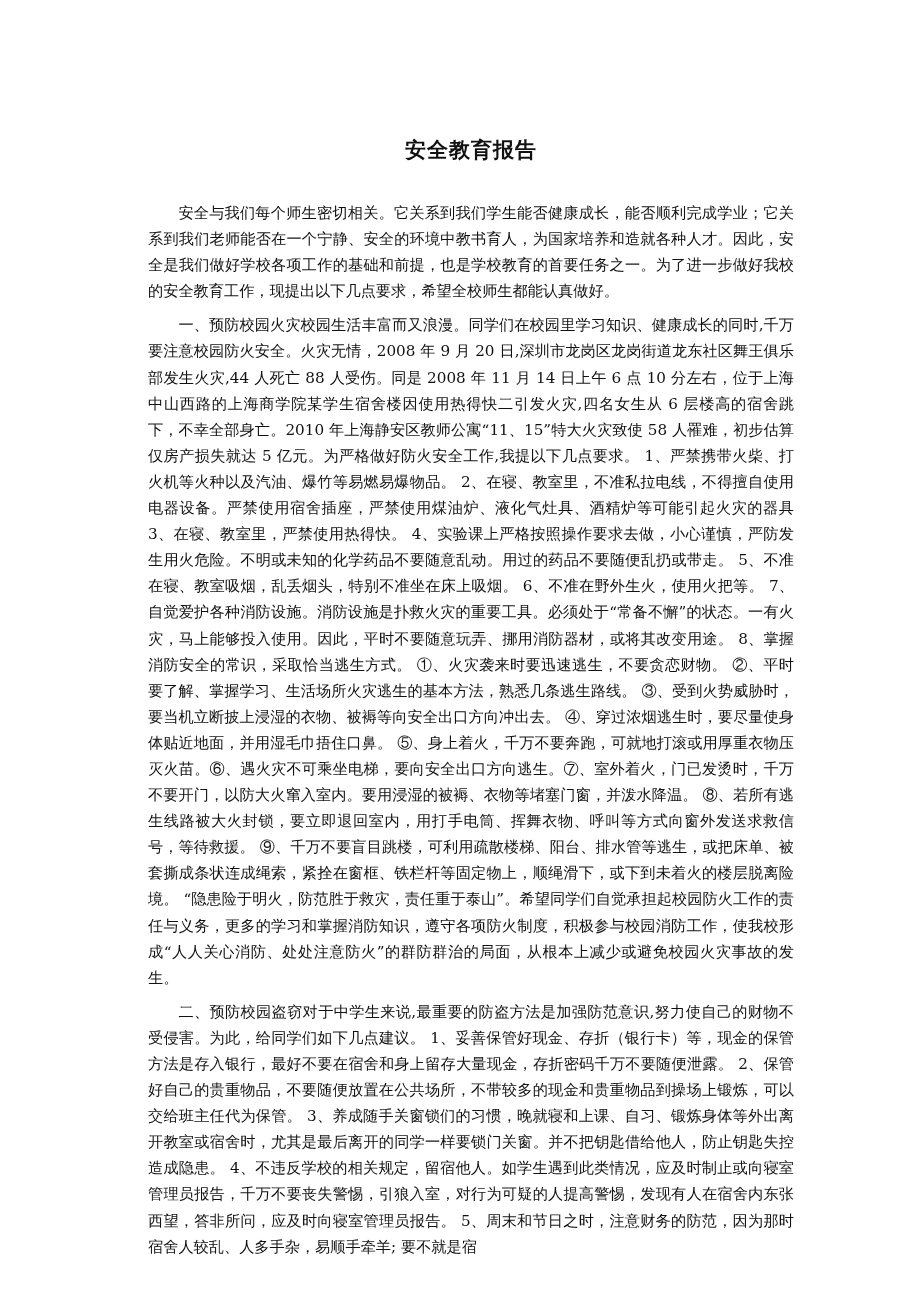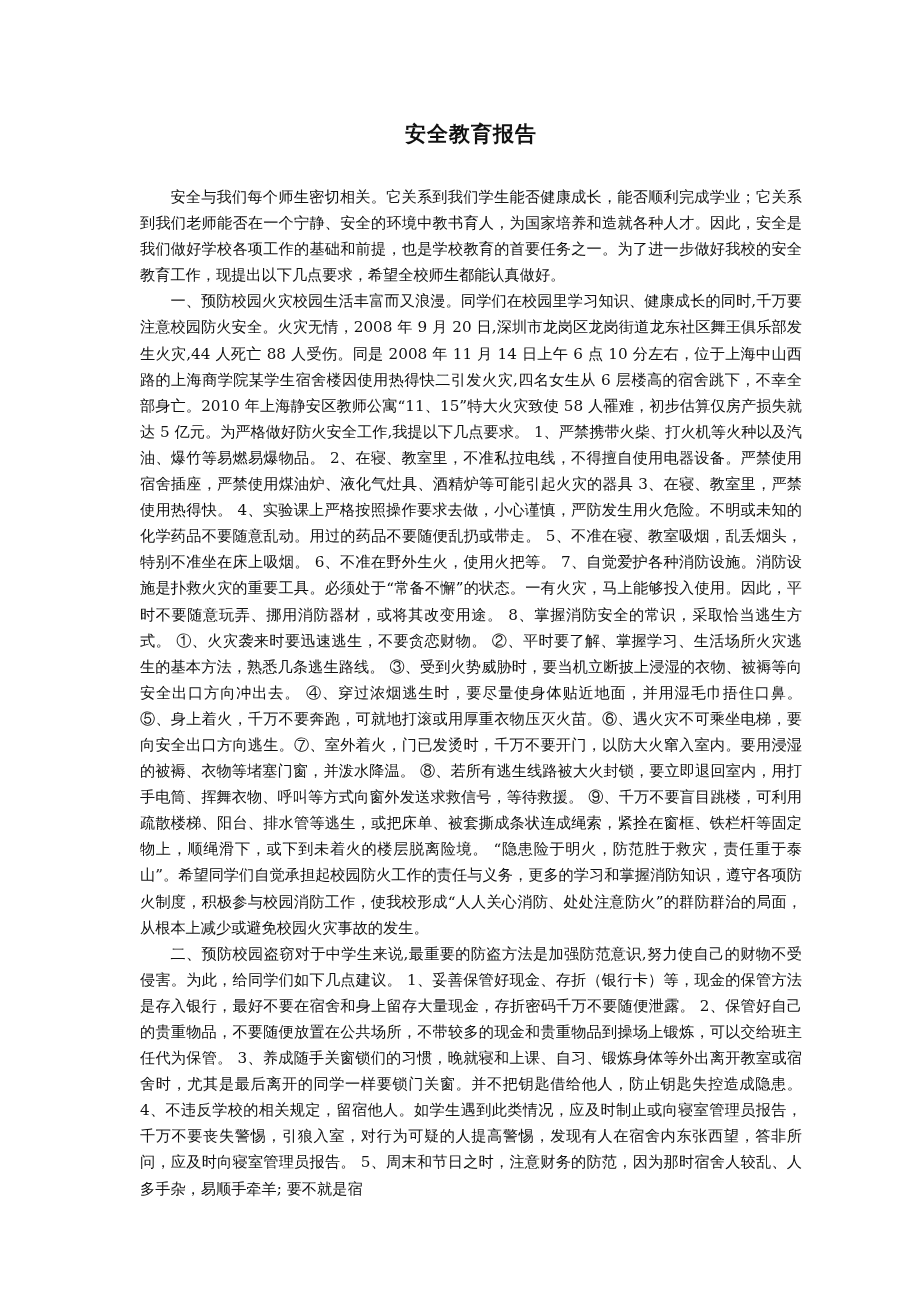--- a/index.html
+++ b/index.html
@@ -1,21 +1,21 @@
 <!DOCTYPE html>
 <html><head>
 <meta charset="utf-8">
 <style>
   html, body { margin: 0; padding: 0; background: #ffffff; }
   body { width: 920px; height: 1302px; position: relative; overflow: hidden;
          font-family: "DejaVu Serif", "Liberation Serif", serif; color: #111; }
-  .page { position: absolute; left: 140px; top: 118px; width: 662px; }
+  .page { position: absolute; left: 140px; top: 134px; width: 662px; }
   .title { text-align: center; font-family: "DejaVu Sans", sans-serif; font-weight: bold;
            font-size: 21px; letter-spacing: 1px; margin: 0 0 34px 0; height: 32px; line-height: 32px; }
-  .para { font-size: 15.2px; line-height: 26.1px; text-indent: 2em; margin: 0;
+  .para { font-size: 15.2px; line-height: 26.1px; text-indent: 2em; margin: 8px;
           text-align: justify; text-justify: inter-character; word-break: break-all; }
 </style>
 </head>
 <body>
 
 <div class="page">
   <h1 class="title">安全教育报告</h1>
   <p class="para">安全与我们每个师生密切相关。它关系到我们学生能否健康成长，能否顺利完成学业；它关系到我们老师能否在一个宁静、安全的环境中教书育人，为国家培养和造就各种人才。因此，安全是我们做好学校各项工作的基础和前提，也是学校教育的首要任务之一。为了进一步做好我校的安全教育工作，现提出以下几点要求，希望全校师生都能认真做好。</p>
   <p class="para">一、预防校园火灾校园生活丰富而又浪漫。同学们在校园里学习知识、健康成长的同时,千万要注意校园防火安全。火灾无情，2008 年 9 月 20 日,深圳市龙岗区龙岗街道龙东社区舞王俱乐部发生火灾,44 人死亡 88 人受伤。同是 2008 年 11 月 14 日上午 6 点 10 分左右，位于上海中山西路的上海商学院某学生宿舍楼因使用热得快二引发火灾,四名女生从 6 层楼高的宿舍跳下，不幸全部身亡。2010 年上海静安区教师公寓“11、15”特大火灾致使 58 人罹难，初步估算仅房产损失就达 5 亿元。为严格做好防火安全工作,我提以下几点要求。 1、严禁携带火柴、打火机等火种以及汽油、爆竹等易燃易爆物品。 2、在寝、教室里，不准私拉电线，不得擅自使用电器设备。严禁使用宿舍插座，严禁使用煤油炉、液化气灶具、酒精炉等可能引起火灾的器具 3、在寝、教室里，严禁使用热得快。 4、实验课上严格按照操作要求去做，小心谨慎，严防发生用火危险。不明或未知的化学药品不要随意乱动。用过的药品不要随便乱扔或带走。 5、不准在寝、教室吸烟，乱丢烟头，特别不准坐在床上吸烟。 6、不准在野外生火，使用火把等。 7、自觉爱护各种消防设施。消防设施是扑救火灾的重要工具。必须处于“常备不懈”的状态。一有火灾，马上能够投入使用。因此，平时不要随意玩弄、挪用消防器材，或将其改变用途。 8、掌握消防安全的常识，采取恰当逃生方式。 ①、火灾袭来时要迅速逃生，不要贪恋财物。 ②、平时要了解、掌握学习、生活场所火灾逃生的基本方法，熟悉几条逃生路线。 ③、受到火势威胁时，要当机立断披上浸湿的衣物、被褥等向安全出口方向冲出去。 ④、穿过浓烟逃生时，要尽量使身体贴近地面，并用湿毛巾捂住口鼻。 ⑤、身上着火，千万不要奔跑，可就地打滚或用厚重衣物压灭火苗。⑥、遇火灾不可乘坐电梯，要向安全出口方向逃生。⑦、室外着火，门已发烫时，千万不要开门，以防大火窜入室内。要用浸湿的被褥、衣物等堵塞门窗，并泼水降温。 ⑧、若所有逃生线路被大火封锁，要立即退回室内，用打手电筒、挥舞衣物、呼叫等方式向窗外发送求救信号，等待救援。 ⑨、千万不要盲目跳楼，可利用疏散楼梯、阳台、排水管等逃生，或把床单、被套撕成条状连成绳索，紧拴在窗框、铁栏杆等固定物上，顺绳滑下，或下到未着火的楼层脱离险境。 “隐患险于明火，防范胜于救灾，责任重于泰山”。希望同学们自觉承担起校园防火工作的责任与义务，更多的学习和掌握消防知识，遵守各项防火制度，积极参与校园消防工作，使我校形成“人人关心消防、处处注意防火”的群防群治的局面，从根本上减少或避免校园火灾事故的发生。</p>
   <p class="para">二、预防校园盗窃对于中学生来说,最重要的防盗方法是加强防范意识,努力使自己的财物不受侵害。为此，给同学们如下几点建议。 1、妥善保管好现金、存折（银行卡）等，现金的保管方法是存入银行，最好不要在宿舍和身上留存大量现金，存折密码千万不要随便泄露。 2、保管好自己的贵重物品，不要随便放置在公共场所，不带较多的现金和贵重物品到操场上锻炼，可以交给班主任代为保管。 3、养成随手关窗锁们的习惯，晚就寝和上课、自习、锻炼身体等外出离开教室或宿舍时，尤其是最后离开的同学一样要锁门关窗。并不把钥匙借给他人，防止钥匙失控造成隐患。 4、不违反学校的相关规定，留宿他人。如学生遇到此类情况，应及时制止或向寝室管理员报告，千万不要丧失警惕，引狼入室，对行为可疑的人提高警惕，发现有人在宿舍内东张西望，答非所问，应及时向寝室管理员报告。 5、周末和节日之时，注意财务的防范，因为那时宿舍人较乱、人多手杂，易顺手牵羊; 要不就是宿</p>

